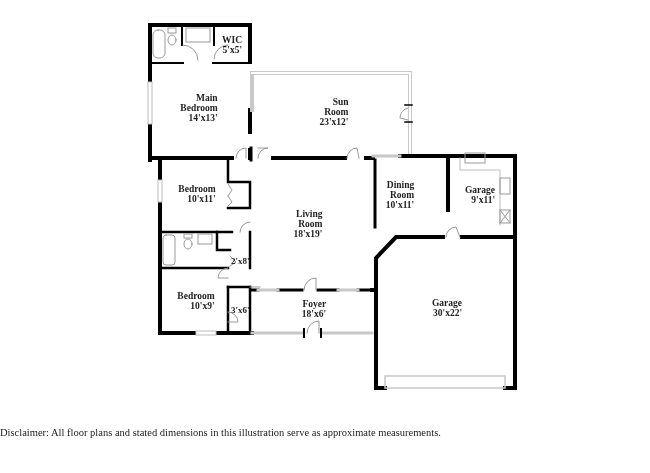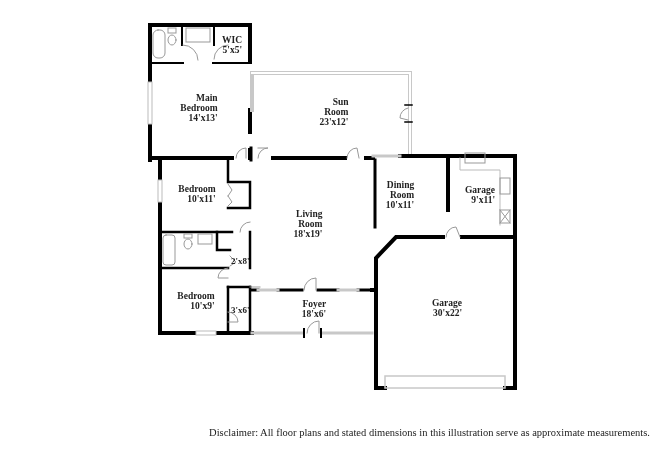--- a/index.html
+++ b/index.html
@@ -1,21 +1,21 @@
 <!DOCTYPE html>
 <html><head>
 <meta charset="utf-8">
 <style>
   html,body{margin:0;padding:0;background:#ffffff;}
   body{width:650px;height:473px;position:relative;overflow:hidden;font-family:"DejaVu Serif","Liberation Serif",serif;}
   #plan{position:absolute;left:0;top:0;width:650px;height:473px;}
   .room-label{position:absolute;text-align:right;font-family:"Liberation Serif","DejaVu Serif",serif;font-weight:bold;font-size:9.5px;line-height:10px;color:#222;transform:translateX(-50%);white-space:nowrap;}
   .room-label .dim{display:block;font-weight:bold;}
   .small-label{position:absolute;font-family:"Liberation Serif","DejaVu Serif",serif;font-weight:bold;font-size:9px;color:#222;white-space:nowrap;}
-  .disclaimer{position:absolute;left:0;width:650px;top:426px;text-align:right;font-family:"Liberation Serif","DejaVu Serif",serif;font-size:10.5px;line-height:14px;color:#222;}
+  .disclaimer{position:absolute;left:0;width:650px;top:426px;text-align:left;font-family:"Liberation Serif","DejaVu Serif",serif;font-size:10.5px;line-height:14px;color:#222;}
   .disclaimer div{white-space:nowrap;}
 </style>
 </head>
 <body>
 
 <svg id="plan" viewBox="0 0 650 473" xmlns="http://www.w3.org/2000/svg">
   <g fill="none" stroke-linecap="square">
 
     <g stroke="#000" stroke-width="4">
       <polyline points="150,160 150,25 250,25 250,62"></polyline>

